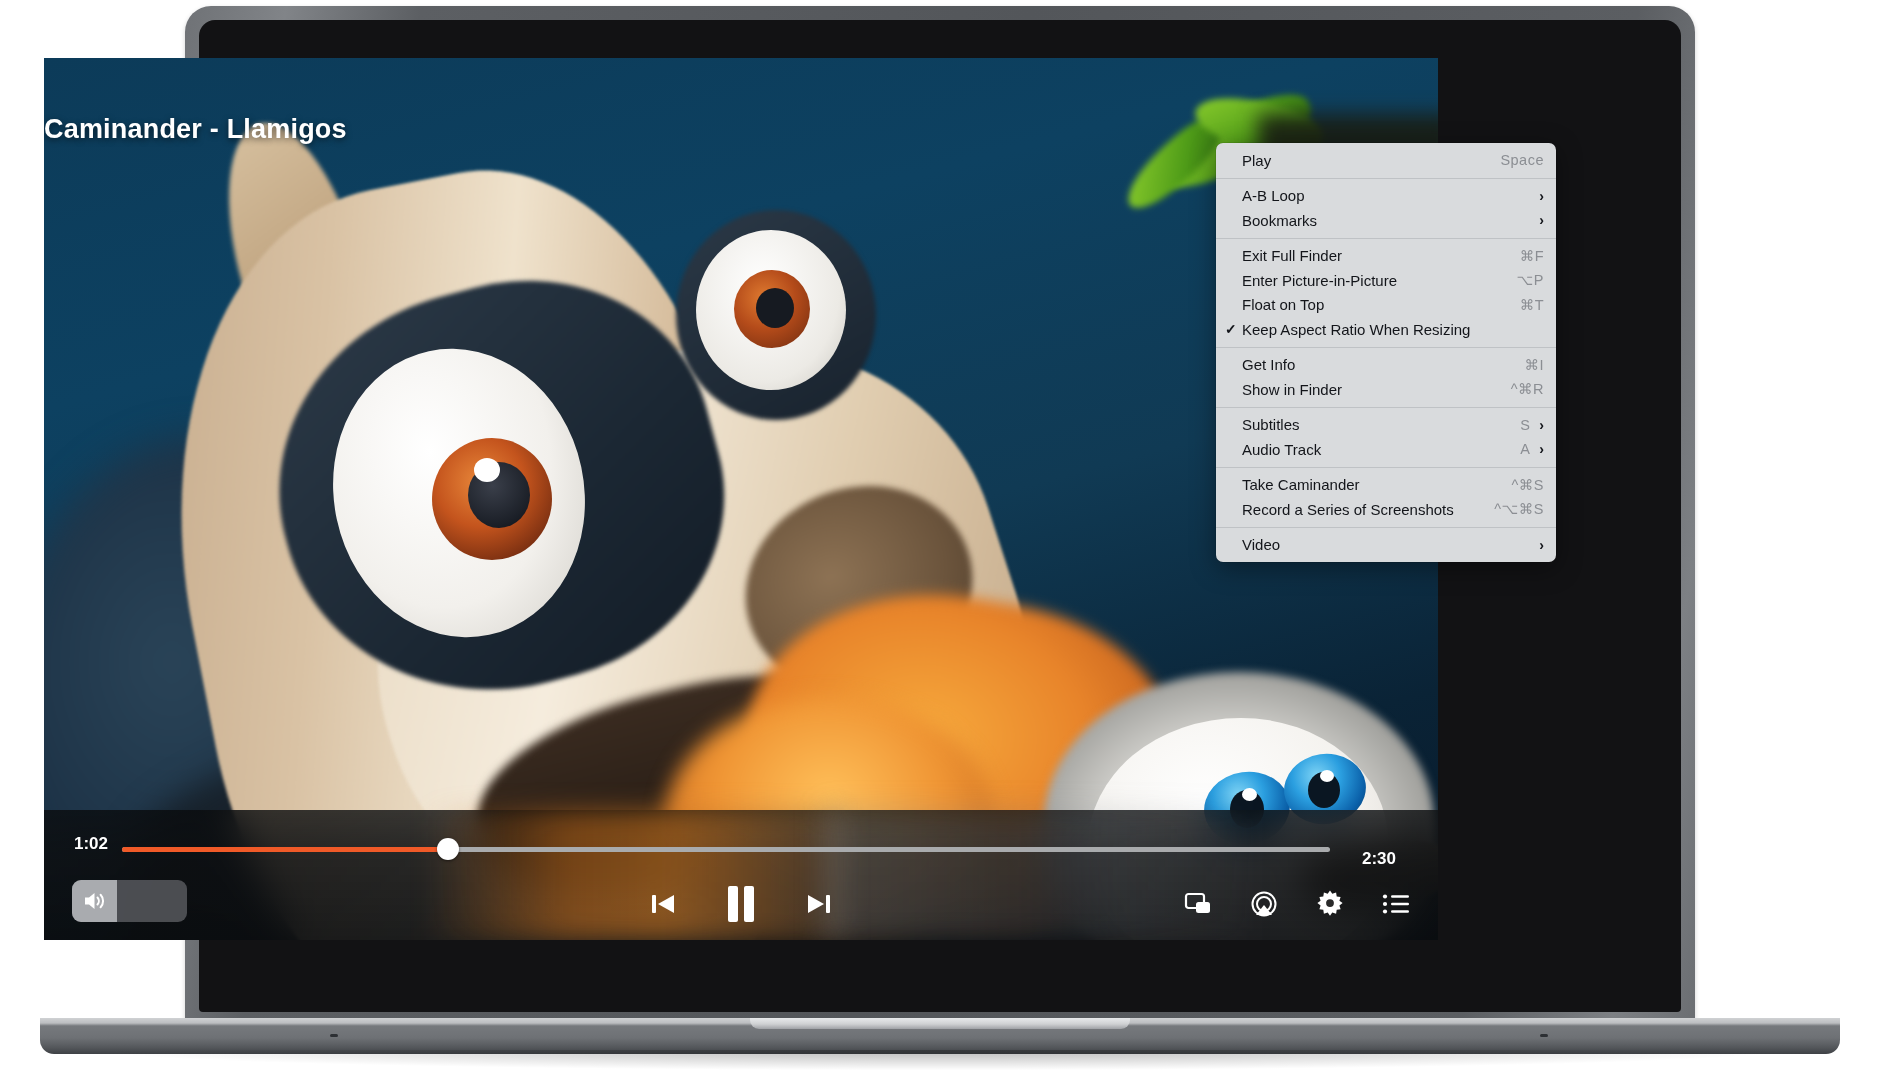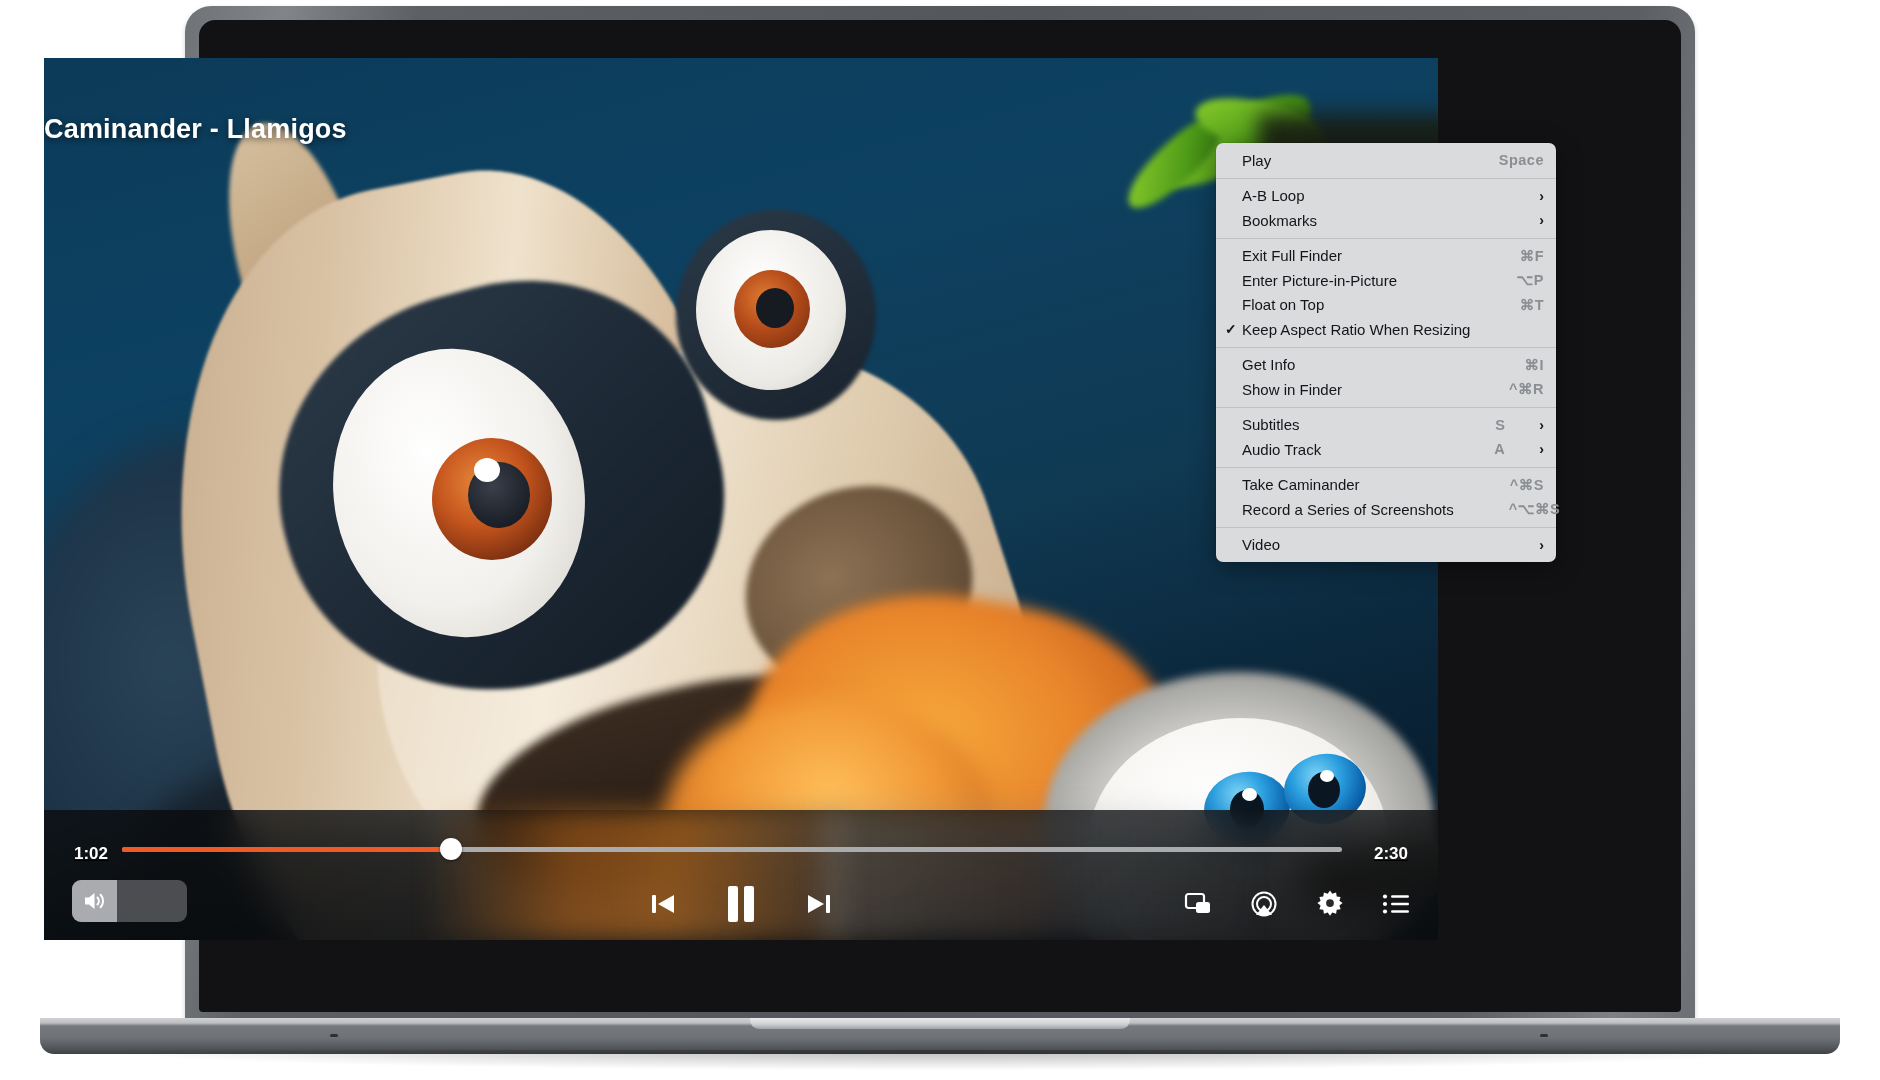--- a/index.html
+++ b/index.html
@@ -162,21 +162,21 @@
     position:absolute; left:380px; top:0; width:420px; height:130px;
     background: linear-gradient(90deg, rgba(150,80,20,0) 0%, rgba(200,110,28,.55) 34%, rgba(214,124,34,.58) 58%, rgba(120,104,92,.32) 100%);
     filter: blur(12px); pointer-events:none;
   }
   .ctrl-cool {
     position:absolute; left:780px; top:0; width:420px; height:130px;
     background: linear-gradient(90deg, rgba(150,150,150,.30) 0%, rgba(120,124,130,.22) 50%, rgba(60,66,74,.08) 100%);
     filter: blur(14px); pointer-events:none;
   }
 
-  .seek-row { position:absolute; left:0; right:0; top:24px; height:30px; display:flex; align-items:flex-end;text-decoration:underline; }
+  .seek-row { position:absolute; left:0; right:12px; top:24px; height:30px; display:flex; align-items:flex-start; }
   .t-label { color:#fff; font-size:17px; font-weight:700; width:78px; text-align:left; padding-left:30px; }
   .t-label.right { text-align:right; padding-left:0; padding-right:30px; width:96px;margin-top:15px; }
   .seek-wrap { position:relative; flex:1; height:30px; display:flex; align-items:center; }
   .seek-track { position:absolute; left:0; right:0; height:5px; background:#a9abad; border-radius:3px; }
   .seek-fill { position:absolute; left:0; height:5px; background:#f05a28; border-radius:3px; }
   .seek-thumb { position:absolute; width:22px; height:22px; background:#fff; border-radius:50%;
     transform: translateX(-50%); box-shadow:0 1px 3px rgba(0,0,0,.5); }
 
   .btn-row { position:absolute; left:0; right:0; top:66px; height:56px; }
 
@@ -192,23 +192,23 @@
   .right-ctrls { position:absolute; right:26px; top:0; display:flex; align-items:center; gap:34px; height:56px; }
   .r-btn { background:none; border:none; cursor:pointer; padding:2px; display:flex; align-items:center; }
 
   
   .menu {
     position:absolute; left:1216px; top:143px; width:340px;
     background:#d9dbdd; border-radius:7px;
     box-shadow: 0 6px 26px rgba(0,0,0,.40), 0 0 0 .5px rgba(0,0,0,.16);
     padding:5px 0; font-size:15px; color:#13151a; z-index:20;
   }
-  .mi { position:relative; display:flex; align-items:center; height:24.5px; padding:0 12px 0 26px; cursor:default;gap:25px; }
+  .mi { position:relative; display:flex; align-items:center; height:24.5px; padding:0 12px 0 26px; cursor:default; }
   .mi-label { flex:1; white-space:nowrap; }
-  .mi-key { color:#8b8e93; font-size:14.5px; margin-left:30px; white-space:nowrap; letter-spacing:.5px;font-weight:bold; }
+  .mi-key { color:#8b8e93; font-size:14.5px; margin-left:30px; white-space:nowrap; letter-spacing:.5px; }
   .mi-chev { margin-left:9px; font-size:14px; color:#13151a; font-weight:700; line-height:1; }
   .mi-check { position:absolute; left:9px; font-size:14px; font-weight:700; }
   .m-sep { height:1px; background:#bfc2c5; margin:5px 0; }
 </style>
 </head>
 <body>
 
 <div id="stage">
 
   <div class="laptop-lid"></div>

